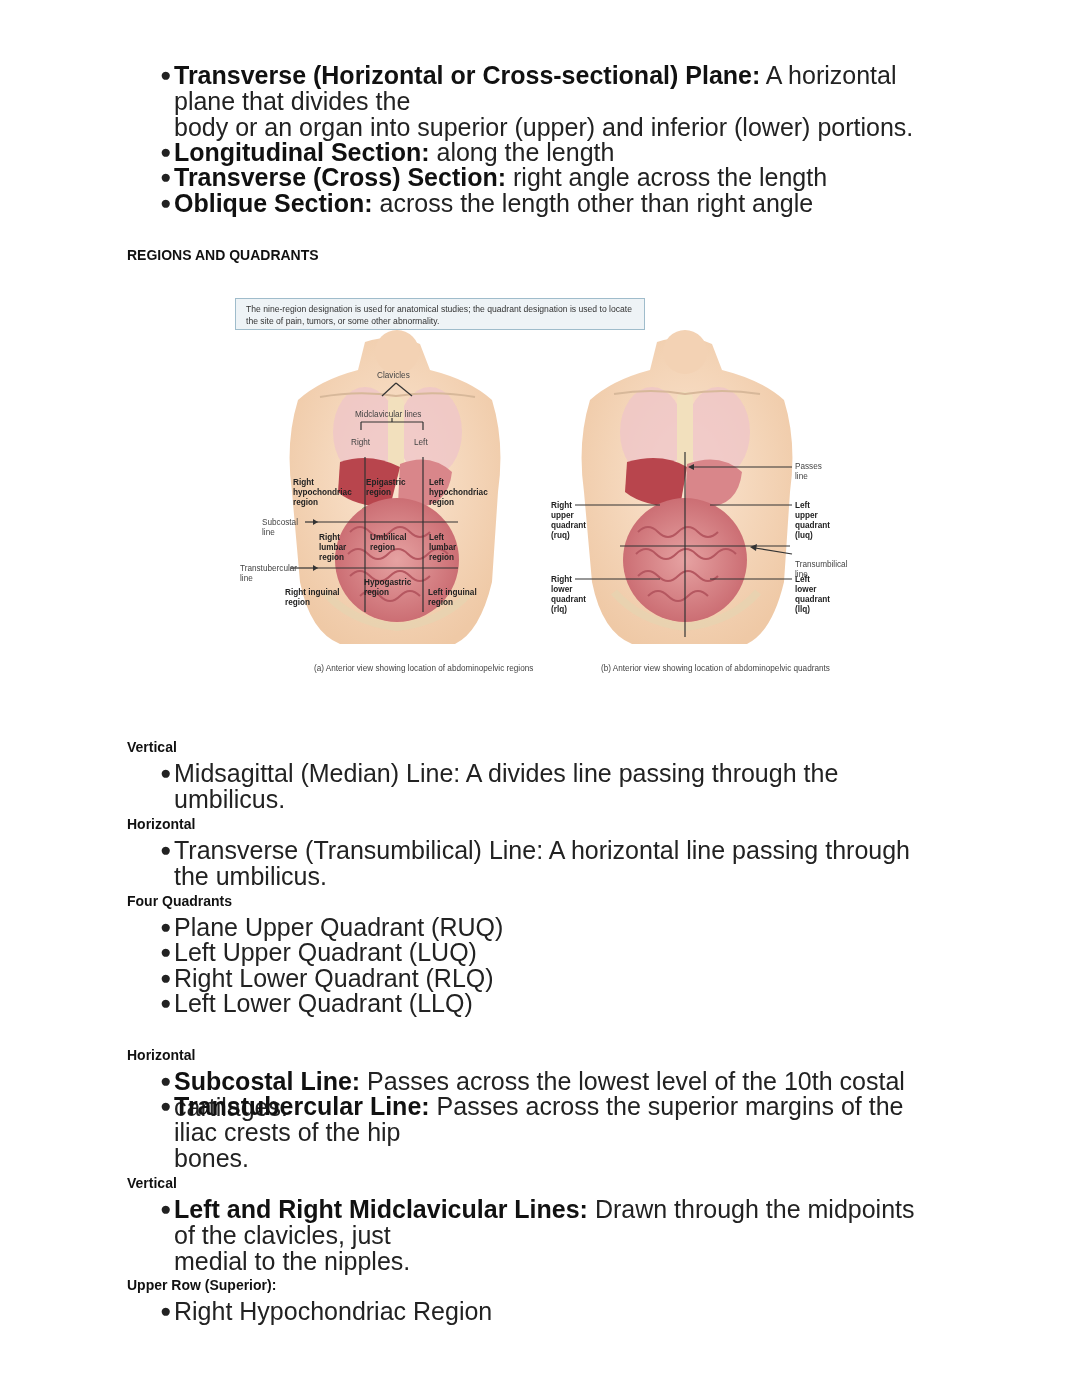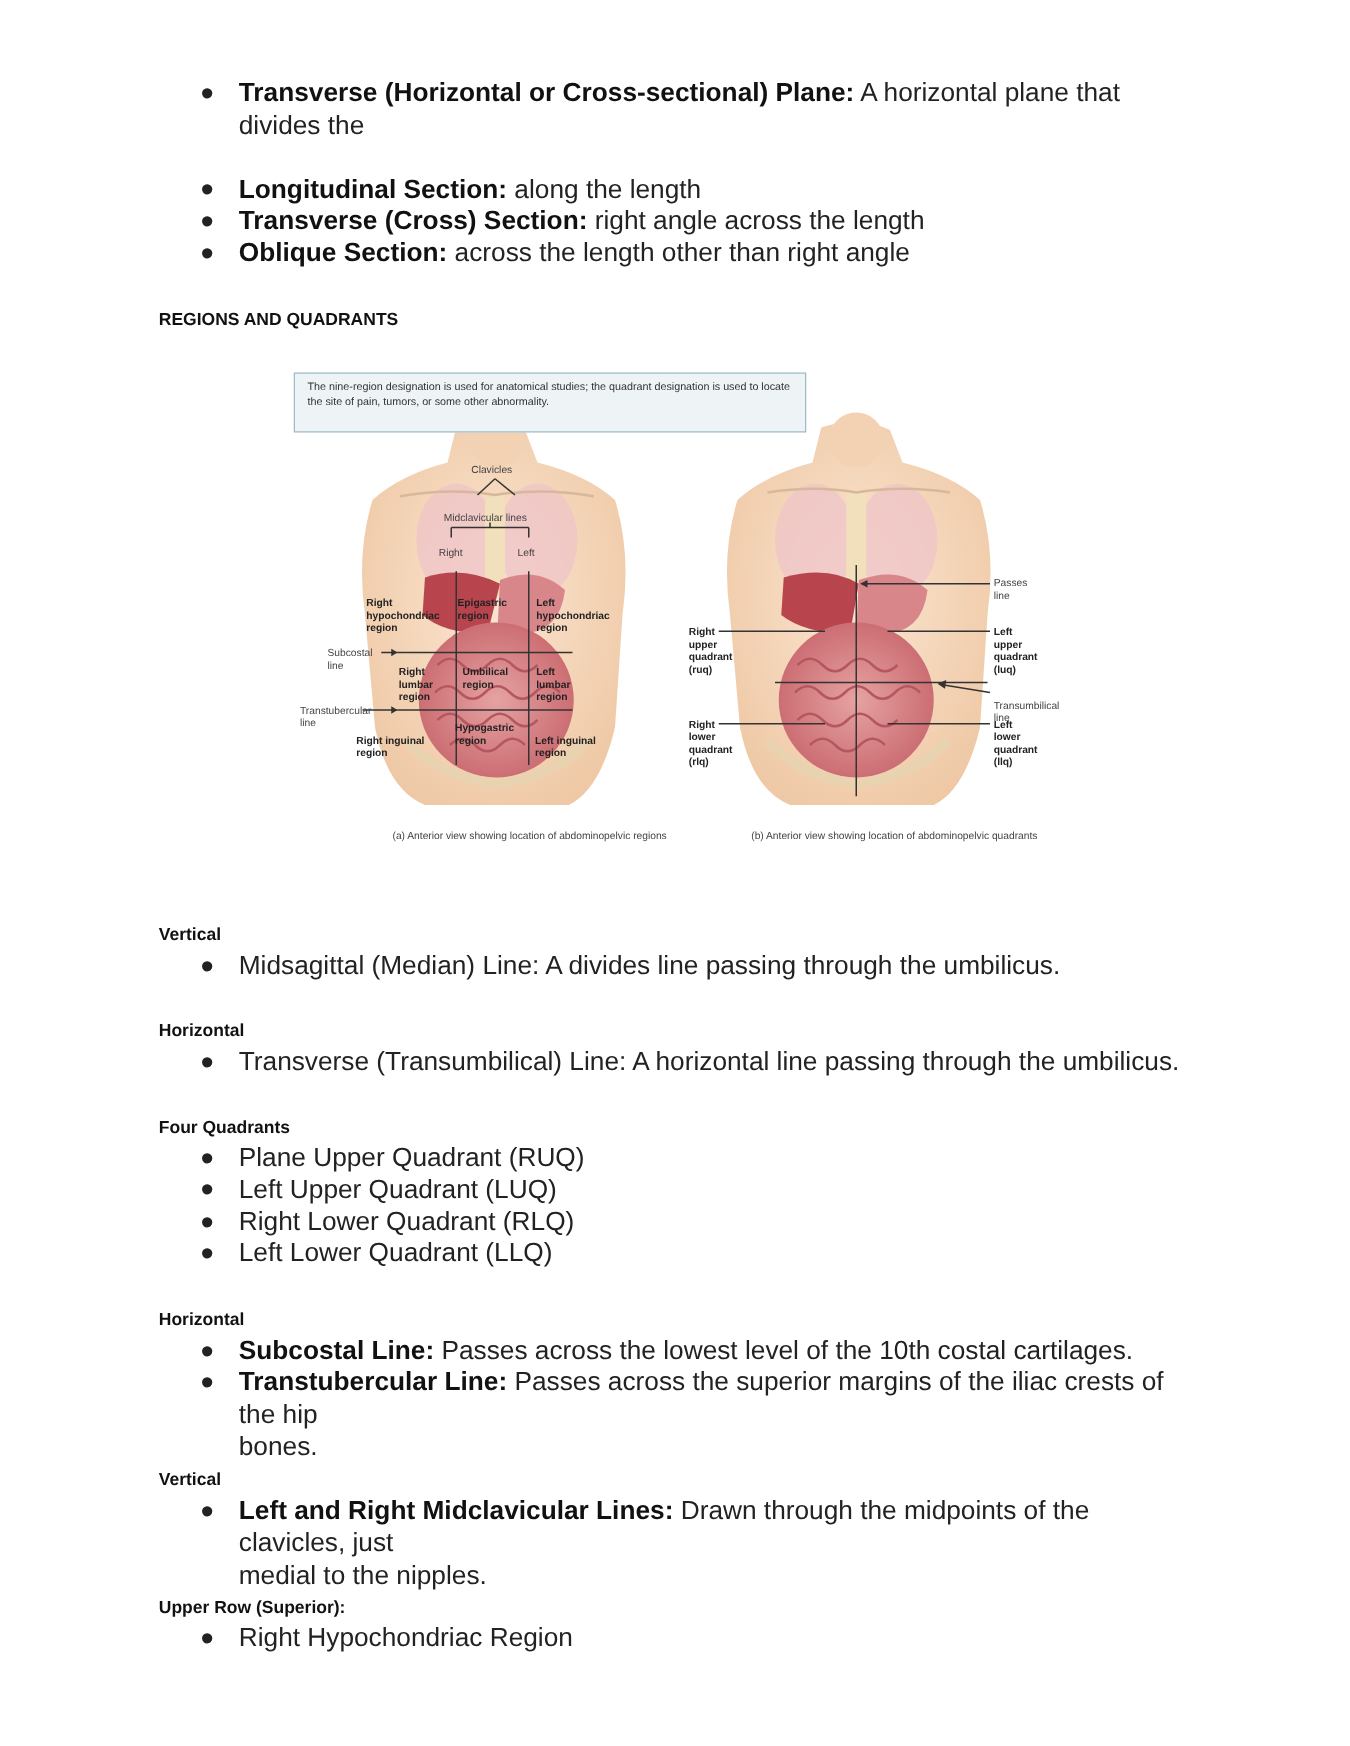--- a/index.html
+++ b/index.html
@@ -1,39 +1,40 @@
 <!DOCTYPE html>
 <html><head>
   <meta charset="utf-8">
   <style>
     html, body { margin: 0; padding: 0; background: #ffffff; }
     body { width: 1080px; height: 1397px; position: relative; overflow: hidden;
            font-family: "Liberation Sans", sans-serif; color: #222222; }
     .bullet { position: absolute; left: 160px; width: 12px; font-size: 19px; line-height: 26px; }
-    .btext { position: absolute; left: 191px; width: 760px; font-size: 21px; line-height: 26px; color: #222; }
+    .btext { position: absolute; left: 174px; width: 760px; font-size: 25px; line-height: 26px; color: #222; }
     .b { font-weight: bold; color: #111; }
     .heading { position: absolute; left: 127px; font-size: 14px; font-weight: bold; color: #111; line-height: 26px; }
 
     
     .figure { position: absolute; left: 230px; top: 292px; width: 640px; height: 395px; }
-    .fig-caption-box { position: absolute; left: 5px; top: 6px; width: 410px; height: 48px;
+    .fig-caption-box { position: absolute; left: 5px; top: 6px; width: 410px; height: 32px;
       background: #eef3f6; border: 1.5px solid #9fbccb; box-sizing: border-box;
       font-size: 8.6px; line-height: 12px; color: #333; padding: 4px 10px; }
     .fig-svg { position: absolute; left: 0; top: 0; }
     .lbl { position: absolute; font-size: 8.2px; line-height: 10px; color: #222; font-weight: bold; white-space: nowrap; }
     .lbl.n { font-weight: normal; color: #444; }
     .subcap { position: absolute; font-size: 8.2px; color: #444; white-space: nowrap; padding-left: 40px; }
   </style>
 </head>
 <body>
 
 <div>
   <span class="bullet" style="top:62px">●</span>
   <div class="btext" style="top:62px">
     <span class="b">Transverse (Horizontal or Cross-sectional) Plane:</span><span> A horizontal plane that divides the</span><br>
+    <span>body or an organ into superior (upper) and inferior (lower) portions.</span>
   </div>
 </div>
 
 <div>
   <span class="bullet" style="top:139px">●</span>
   <div class="btext" style="top:139px">
     <span class="b">Longitudinal Section:</span><span> along the length</span>
   </div>
   <span class="bullet" style="top:164px">●</span>
   <div class="btext" style="top:164px">

